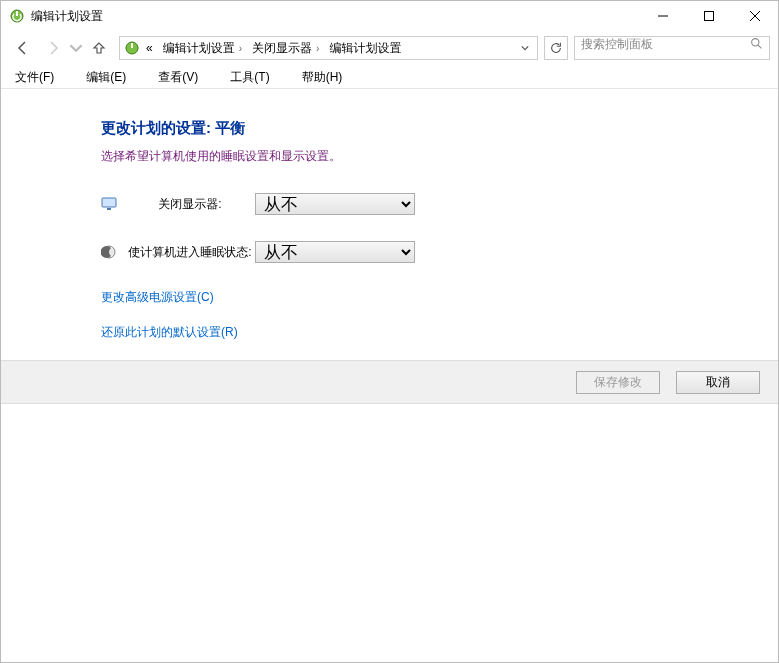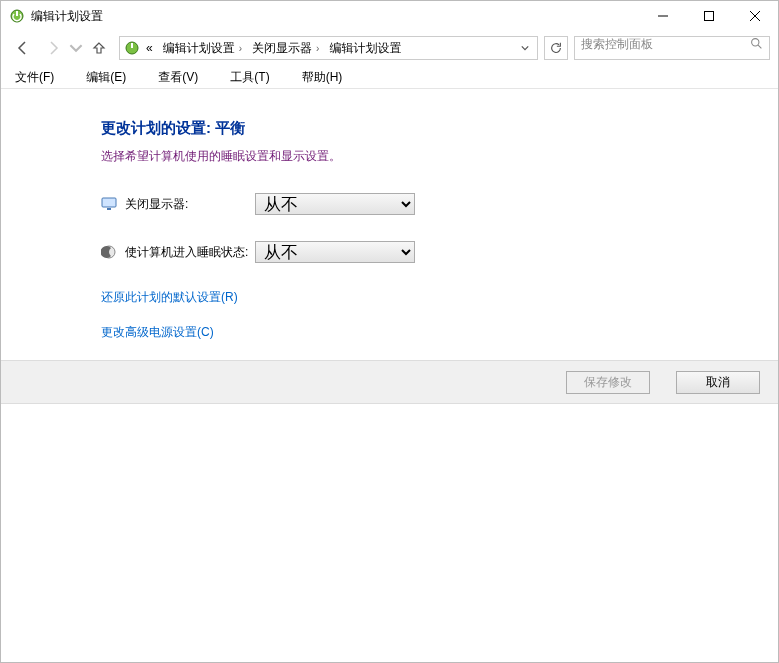--- a/index.html
+++ b/index.html
@@ -105,21 +105,21 @@
 }
 .subtitle { margin-bottom: 28px; color:#701a75; }
 
 .setting-row {
   display:flex; align-items:center;
   margin-bottom: 26px;
 }
 .setting-row .ricon {
   width:16px; height:16px; margin-right:8px;
 }
-.setting-row .rlabel { width: 130px; }
+.setting-row .rlabel { width: 130px; text-align: center; }
 .setting-row select {
   width: 160px; height:22px;
   font-size:17px;
   border:1px solid #acacac;
   background: linear-gradient(#f7f7f7,#e3e3e3);
   padding-left:4px;
 }
 
 .link-row { margin-top: 18px; margin-bottom: 14px; }
 .link-row a { color:#0066cc; text-decoration:none; }
@@ -127,21 +127,21 @@
 .action-bar {
   position: absolute;
   left:1px; right:1px;
   top: 360px;
   height: 44px;
   background: #f0f0f0;
   border-top:1px solid #ddd;
   border-bottom:1px solid #ddd;
   display:flex; align-items:center; justify-content:flex-end;
   padding-right: 18px;
-  gap: 26px;
+  gap: 16px;
 }
 .action-bar button {
   width: 84px; height:23px;
   border:1px solid #adadad;
   background: linear-gradient(#f7f7f7,#e3e3e3);
   font-size:12px;
   font-family: inherit;
 }
 .action-bar button:disabled {
   color:#9a9a9a;
@@ -270,23 +270,23 @@
       <circle cx="8" cy="8" r="6" fill="#e8e8e8" stroke="#888"></circle>
       <path d="M10 4a5 5 0 0 0 0 8 6 6 0 1 1 0-8z" fill="#666"></path>
     </svg>
     <span class="rlabel">使计算机进入睡眠状态:</span>
     <select>
       <option>从不</option>
     </select>
   </div>
 
   <div class="link-row">
+    <a href="#">更改高级电源设置(C)</a>
+  </div>
+  <div class="link-row">
     <a href="#">还原此计划的默认设置(R)</a>
-  </div>
-  <div class="link-row">
-    <a href="#">更改高级电源设置(C)</a>
   </div>
 </div>
 
 <div class="action-bar">
   <button disabled="">保存修改</button>
   <button>取消</button>
 </div>
 
 </body></html>

